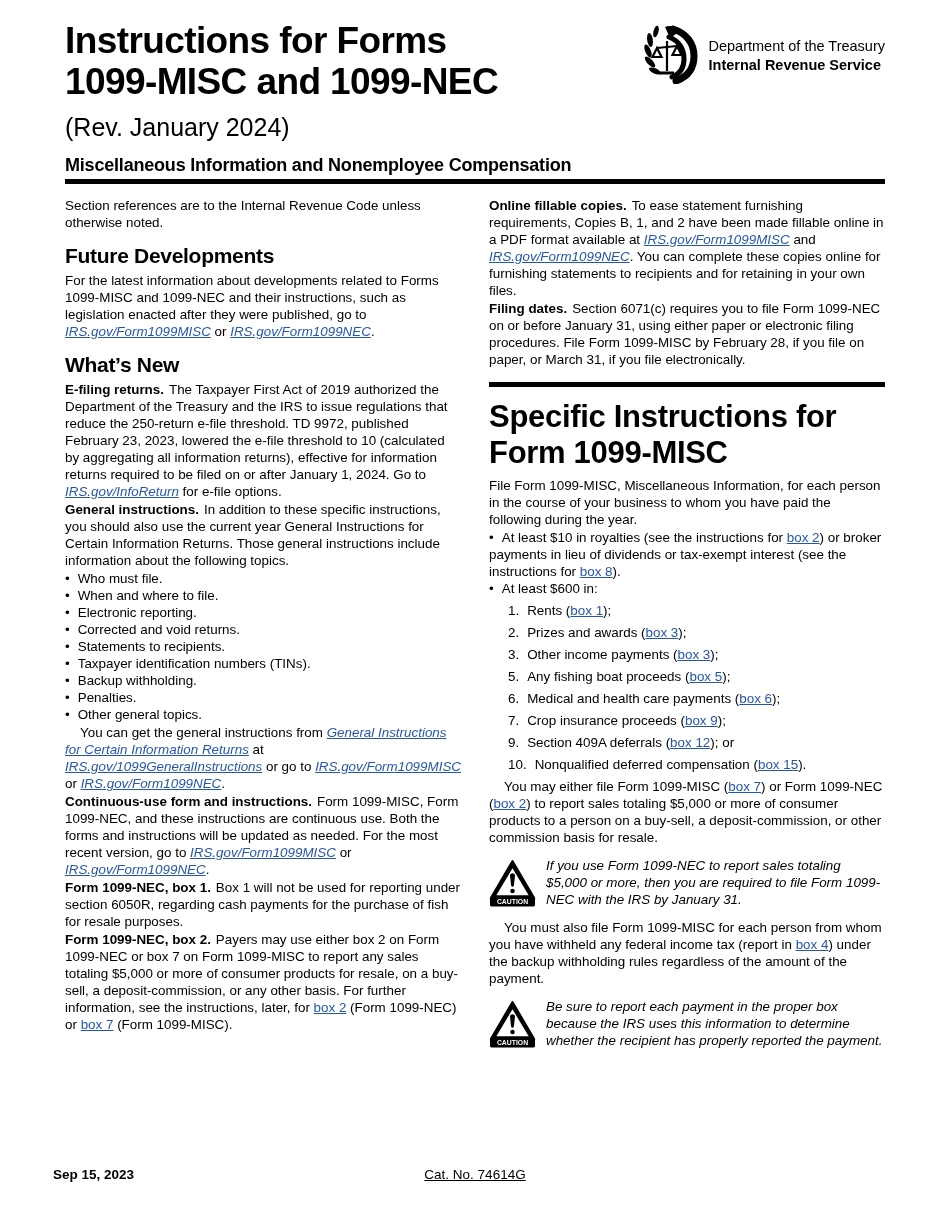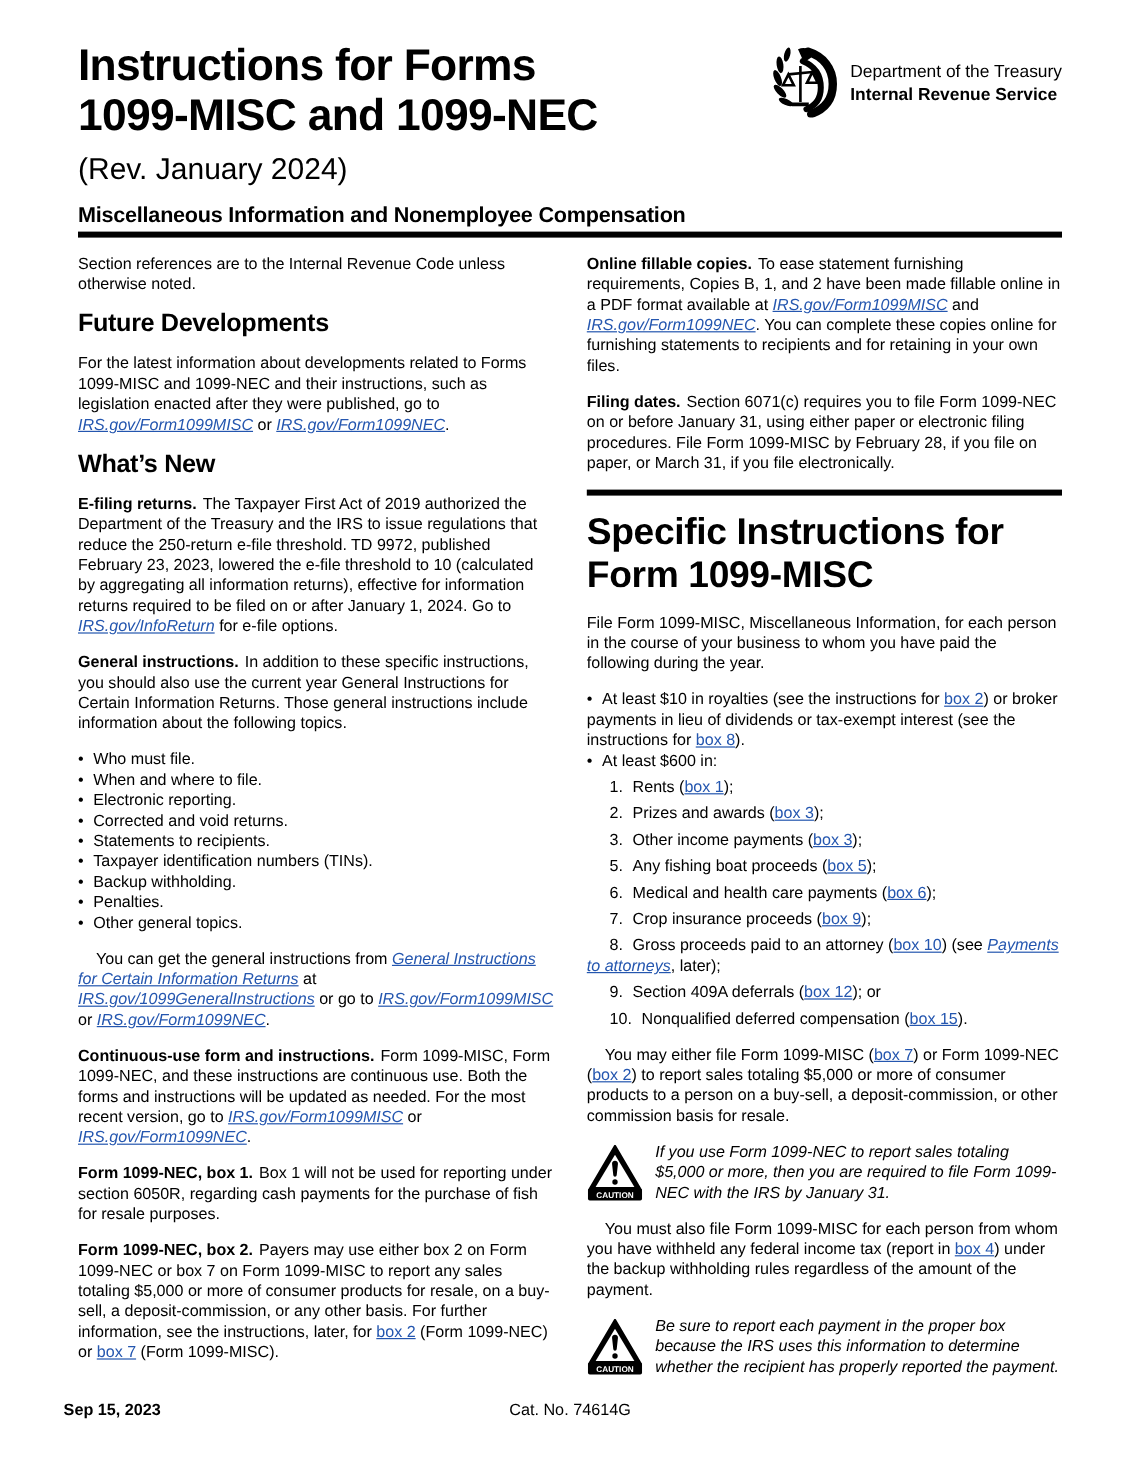--- a/index.html
+++ b/index.html
@@ -1,34 +1,34 @@
 <!DOCTYPE html>
 <html style="--link: #2456af;"><head>
 <meta charset="utf-8">
 <style>
   :root { --link:#2456af; --ink:#000; }
   * { box-sizing:border-box; }
   html,body { margin:0; padding:0; width:950px; height:1230px; background:#fff; overflow:hidden; }
   body { font-family:"Liberation Sans", sans-serif; color:var(--ink); position:relative; }
-  .page { padding:34px 65px 0 65px; }
+  .page { padding:20px 65px 0 65px; }
 
   .header-row { display:flex; justify-content:space-between; align-items:flex-start; }
   .doc-title { font-size:37px; font-weight:bold; line-height:1.12; letter-spacing:-0.6px; }
   .logo-block { display:flex; gap:9px; margin-top:4px; flex:0 0 auto; }
   .agency { font-size:14.5px; line-height:1.3; margin-top:13px; white-space:nowrap; }
   .agency .l2 { font-weight:bold; }
 
   .rev-line { font-size:25px; font-weight:400; margin-top:10px; }
   .subtitle { font-size:18px; font-weight:bold; margin-top:13px; letter-spacing:-0.2px; }
   .main-rule { height:5px; background:#000; margin-top:3px; }
 
   .columns { display:flex; gap:28px; margin-top:10px; }
   .col { width:396px; font-size:13.4px; line-height:17px; }
 
-  .para { margin:13px 0; }
+  .para { margin:1px 0; }
   .para.first { margin-top:3px; }
   .para.indent { text-indent:15px; }
   h2.section { font-size:21px; margin:13px 0 5px; line-height:1.1; letter-spacing:-0.3px; }
   h2.h1 { font-size:31px; margin:12px 0 6px; line-height:1.17; letter-spacing:-0.3px; }
   .bullet { margin:0; }
   .bullet .dot { margin-right:8px; }
   .num { margin:5px 0; text-indent:19px; }
   .num .n { margin-right:8px; }
   .col-rule { height:5px; background:#000; margin:14px 0 2px; }
 
@@ -36,21 +36,21 @@
   .seg-i { font-style:italic; }
   .lnk { color:var(--link); text-decoration:underline; cursor:pointer; overflow-wrap:anywhere; }
   .lnk.it { font-style:italic; }
 
   .caution { margin:11px 0; }
   .caution::after { content:""; display:block; clear:both; }
   .caution svg.cicon { float:left; width:47px; height:47px; margin:3px 10px 0 0; }
   .caution-text { margin:0; font-style:italic; }
 
   .footer-date { position:absolute; left:53px; top:1167px; font-weight:bold; font-size:13.5px; }
-  .footer-cat { position:absolute; left:0; top:1167px; width:100%; text-align:center; font-size:13.5px; }
+  .footer-cat { position:absolute; left:0; top:1167px; width:100%; text-align:center; font-size:13.5px;text-decoration:underline; }
 </style>
 </head>
 <body>
 
 <div class="page">
 
   <div class="header-row">
     <div class="doc-title">
       <div>Instructions for Forms</div>
       <div>1099-MISC and 1099-NEC</div>
@@ -117,21 +117,20 @@
         <h2 class="h1">Specific Instructions for Form 1099-MISC</h2>
         <p class="para"><span class="seg-r">File Form 1099-MISC, Miscellaneous Information, for each person in the course of your business to whom you have paid the following during the year.</span></p>
         <p class="bullet"><span class="dot">•</span><span class="seg-r">At least $10 in royalties (see the instructions for </span><a class="lnk">box 2</a><span class="seg-r">) or broker payments in lieu of dividends or tax-exempt interest (see the instructions for </span><a class="lnk">box 8</a><span class="seg-r">).</span></p>
         <p class="bullet"><span class="dot">•</span><span class="seg-r">At least $600 in:</span></p>
         <p class="num"><span class="n">1.</span><span class="seg-r">Rents (</span><a class="lnk">box 1</a><span class="seg-r">);</span></p>
         <p class="num"><span class="n">2.</span><span class="seg-r">Prizes and awards (</span><a class="lnk">box 3</a><span class="seg-r">);</span></p>
         <p class="num"><span class="n">3.</span><span class="seg-r">Other income payments (</span><a class="lnk">box 3</a><span class="seg-r">);</span></p>
         <p class="num"><span class="n">5.</span><span class="seg-r">Any fishing boat proceeds (</span><a class="lnk">box 5</a><span class="seg-r">);</span></p>
         <p class="num"><span class="n">6.</span><span class="seg-r">Medical and health care payments (</span><a class="lnk">box 6</a><span class="seg-r">);</span></p>
         <p class="num"><span class="n">7.</span><span class="seg-r">Crop insurance proceeds (</span><a class="lnk">box 9</a><span class="seg-r">);</span></p>
-        <p class="num"><span class="n">8.</span><span class="seg-r">Gross proceeds paid to an attorney (</span><a class="lnk">box 10</a><span class="seg-r">) (see </span><a class="lnk it">Payments to attorneys</a><span class="seg-r">, later);</span></p>
         <p class="num"><span class="n">9.</span><span class="seg-r">Section 409A deferrals (</span><a class="lnk">box 12</a><span class="seg-r">); or</span></p>
         <p class="num"><span class="n">10.</span><span class="seg-r">Nonqualified deferred compensation (</span><a class="lnk">box 15</a><span class="seg-r">).</span></p>
         <p class="para indent"><span class="seg-r">You may either file Form 1099-MISC (</span><a class="lnk">box 7</a><span class="seg-r">) or Form 1099-NEC (</span><a class="lnk">box 2</a><span class="seg-r">) to report sales totaling $5,000 or more of consumer products to a person on a buy-sell, a deposit-commission, or other commission basis for resale.</span></p>
         <div class="caution">
           <svg viewBox="0 0 48 48" class="cicon">
             <path d="M24 1 L46 38.5 L2 38.5 Z" fill="#000" stroke="#000" stroke-width="2" stroke-linejoin="round"></path>
             <path d="M24 8.5 L40.5 36 L7.5 36 Z" fill="#fff"></path>
             <path d="M24 13.5 c-1.7 0 -2.7 1.1 -2.5 2.8 l1 9.2 c.1 1 .7 1.7 1.5 1.7 s1.4 -.7 1.5 -1.7 l1 -9.2 C26.7 14.6 25.7 13.5 24 13.5 Z" fill="#000"></path>
             <circle cx="24" cy="31.6" r="2.3" fill="#000"></circle>
             <rect x="1" y="37.5" width="46" height="10" rx="1.5" fill="#000"></rect>

